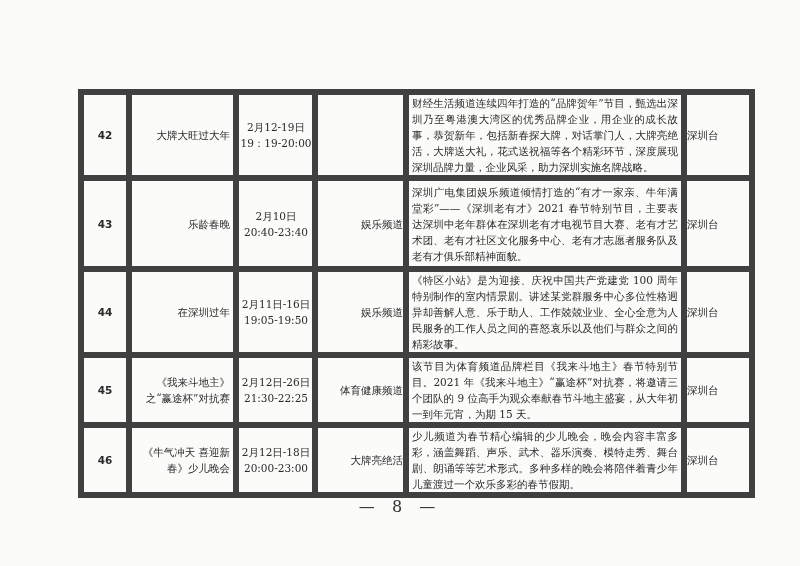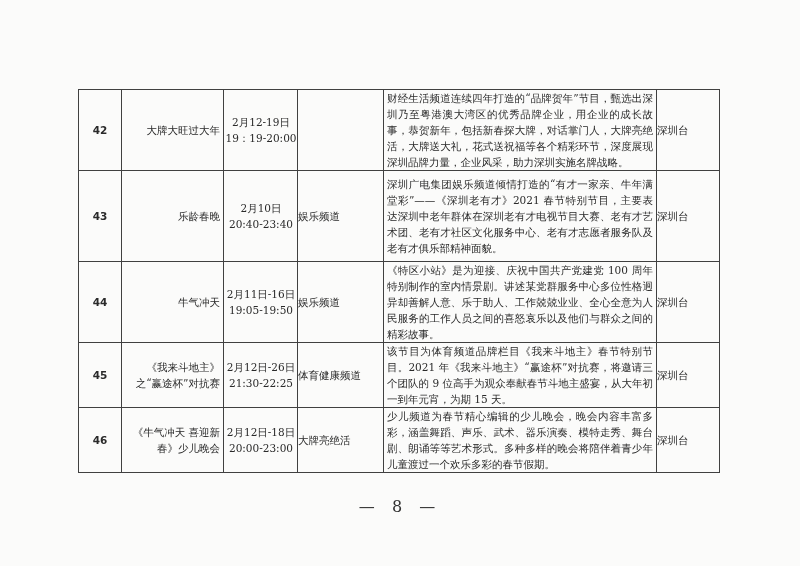--- a/index.html
+++ b/index.html
@@ -5,27 +5,27 @@
   html, body { margin:0; padding:0; }
   body {
     width:800px; height:566px; background:#fbfbfa; position:relative; overflow:hidden;
     font-family: "DejaVu Serif", "Liberation Serif", serif; color:#2a2a2a;
   }
   .page-table {
     position:absolute; left:78px; top:89px; border-collapse:collapse;
     table-layout:fixed; width:622px;
   }
   .page-table td {
-    border:1px solid #404040; font-size:10.5px; line-height:16px;
+    border:6px solid #404040; font-size:10.5px; line-height:16px;
     vertical-align:middle; padding:0; overflow:hidden;
   }
   .c-no { width:42px; text-align:center; font-weight:bold; font-family:"DejaVu Sans", sans-serif; font-size:10px;margin-left:14px; }
   .c-name { width:95px; text-align:right; padding:0 3px !important; }
   .c-time { width:72px; text-align:center; padding-left:1px !important; }
-  .c-channel { width:85px; text-align:left;margin-top:28px; }
+  .c-channel { width:85px; text-align:right;margin-top:28px; }
   .c-desc { width:266px; text-align:justify; padding:0 3px !important; }
   .c-station { width:62px; }
   .c-desc.center { text-align:center; }
   .page-number {
     position:absolute; left:0; width:800px; top:497px; text-align:center;
     font-size:16px; letter-spacing:6px; color:#333;
   }
 </style>
 </head>
 <body>
@@ -43,21 +43,21 @@
     <tr style="height:91px">
       <td class="c-no">43</td>
       <td class="c-name">乐龄春晚</td>
       <td class="c-time">2月10日 20:40-23:40</td>
       <td class="c-channel">娱乐频道</td>
       <td class="c-desc">深圳广电集团娱乐频道倾情打造的“有才一家亲、牛年满堂彩”——《深圳老有才》2021 春节特别节目，主要表达深圳中老年群体在深圳老有才电视节目大赛、老有才艺术团、老有才社区文化服务中心、老有才志愿者服务队及老有才俱乐部精神面貌。</td>
       <td class="c-station">深圳台</td>
     </tr>
     <tr style="height:62px">
       <td class="c-no">44</td>
-      <td class="c-name">牛气冲天</td>
+      <td class="c-name">在深圳过年</td>
       <td class="c-time">2月11日-16日 19:05-19:50</td>
       <td class="c-channel">娱乐频道</td>
       <td class="c-desc">《特区小站》是为迎接、庆祝中国共产党建党 100 周年特别制作的室内情景剧。讲述某党群服务中心多位性格迥异却善解人意、乐于助人、工作兢兢业业、全心全意为人民服务的工作人员之间的喜怒哀乐以及他们与群众之间的精彩故事。</td>
       <td class="c-station">深圳台</td>
     </tr>
     <tr style="height:64px">
       <td class="c-no">45</td>
       <td class="c-name">《我来斗地主》之“赢途杯”对抗赛</td>
       <td class="c-time">2月12日-26日 21:30-22:25</td>
       <td class="c-channel">体育健康频道</td>

